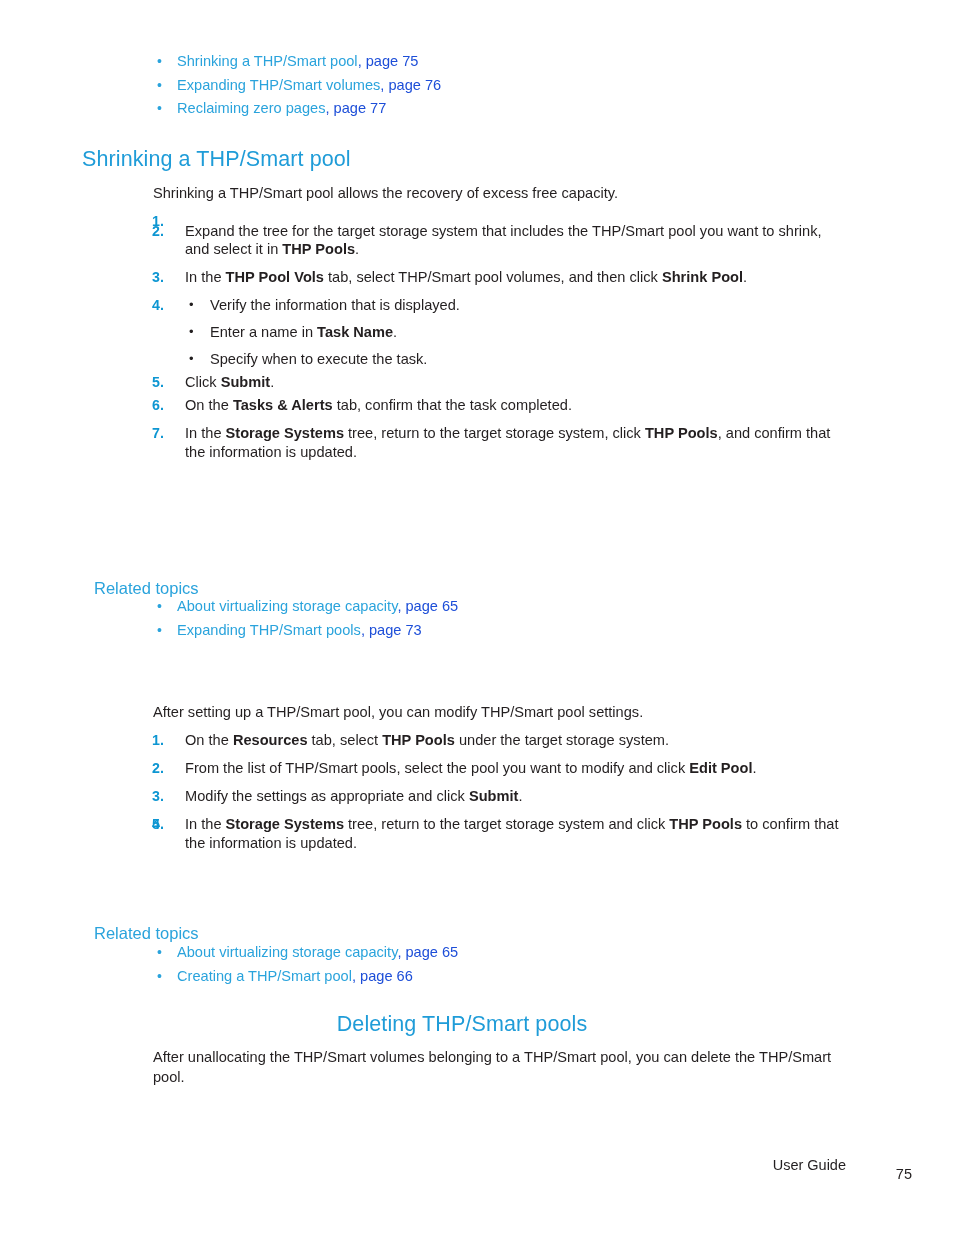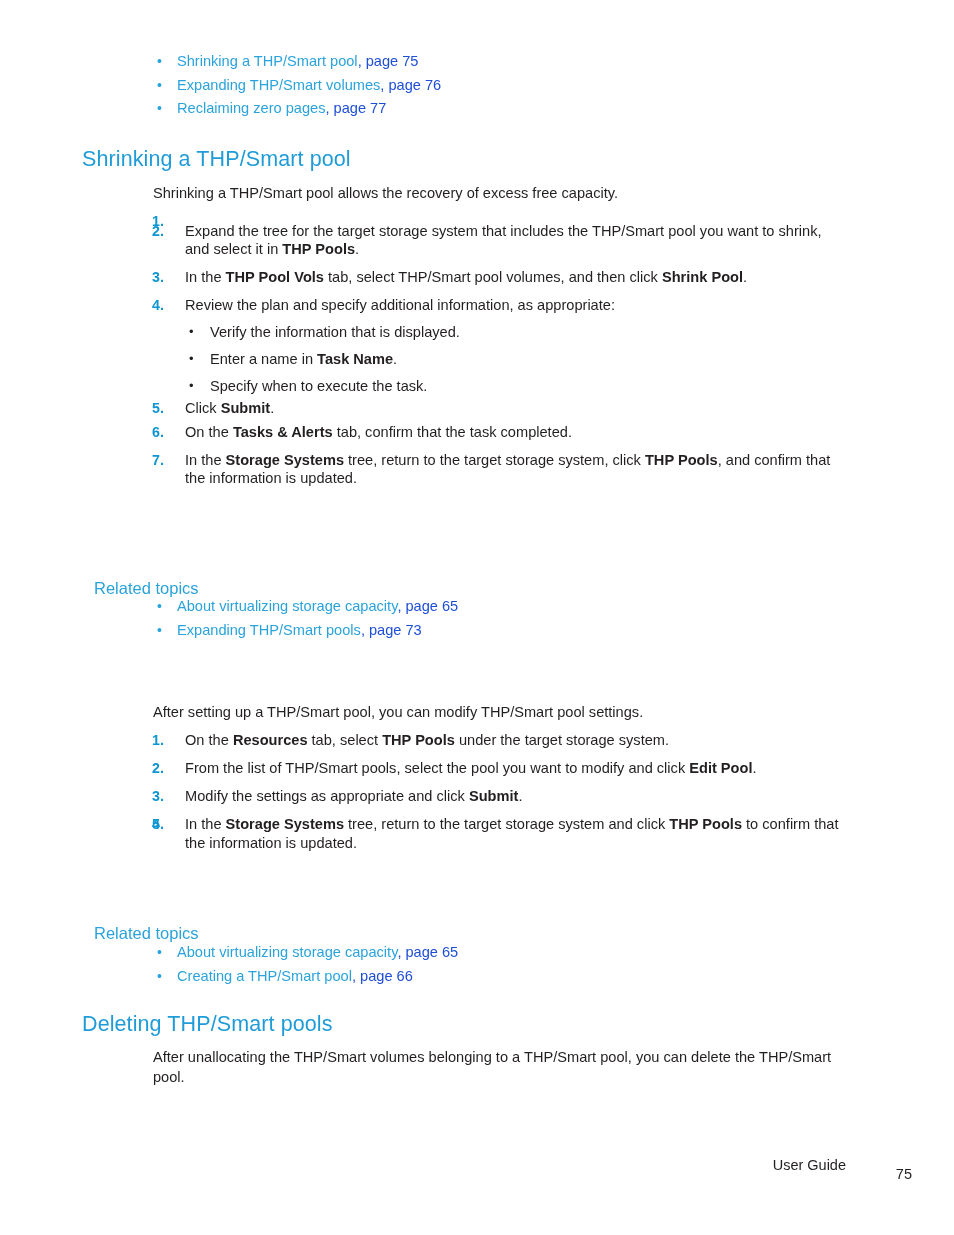--- a/index.html
+++ b/index.html
@@ -219,21 +219,20 @@
       <span>Expand the tree for the target storage system that includes the THP/Smart pool you want to shrink, and select it in <b>THP Pools</b>.</span>
     </li>
 
     <li>
       <span class="num">3.</span>
       <span>In the <b>THP Pool Vols</b> tab, select THP/Smart pool volumes, and then click <b>Shrink Pool</b>.</span>
     </li>
 
     <li style="margin-bottom:4px;">
       <span class="num">4.</span>
-      <span>Review the plan and specify additional information, as appropriate:</span>
       <ul class="sub-bullets">
         <li>
           <span class="bullet">•</span>
           <span>Verify the information that is displayed.</span>
         </li>
         <li>
           <span class="bullet">•</span>
           <span>Enter a name in <b>Task Name</b>.</span>
         </li>
         <li style="margin-bottom:0;">
@@ -303,21 +302,21 @@
     <li>
       <span class="bullet">•</span>
       <a class="xref-link" href="#">About virtualizing storage capacity</a><span class="xref-page">, page 65</span>
     </li>
     <li>
       <span class="bullet">•</span>
       <a class="xref-link" href="#">Creating a THP/Smart pool</a><span class="xref-page">, page 66</span>
     </li>
   </ul>
 
-  <h1 class="section-title" style="position:absolute; left:82px; top:1011px; width:760px;">Deleting THP/Smart pools</h1>
+  <h1 class="section-title" style="position:absolute; left:82px; top:1011px; width:760px;text-align:center;">Deleting THP/Smart pools</h1>
 
   <p class="body-text" style="position:absolute; left:153px; top:1048px; width:683px;">After unallocating the THP/Smart volumes belonging to a THP/Smart pool, you can delete the THP/Smart pool.</p>
 
   <div class="footer">
     <span class="footer-label">User Guide</span>
     <span class="footer-pageno">75</span>
   </div>
 
 </div>
 

